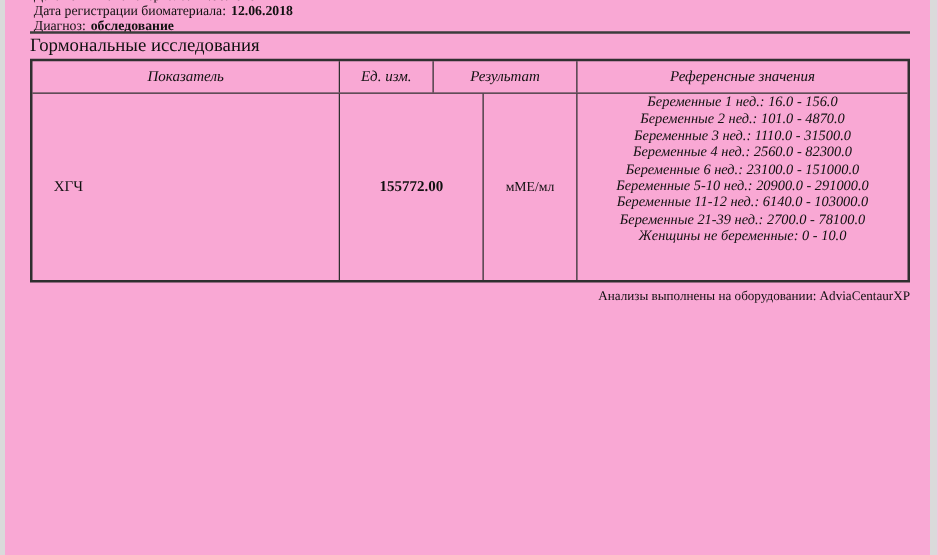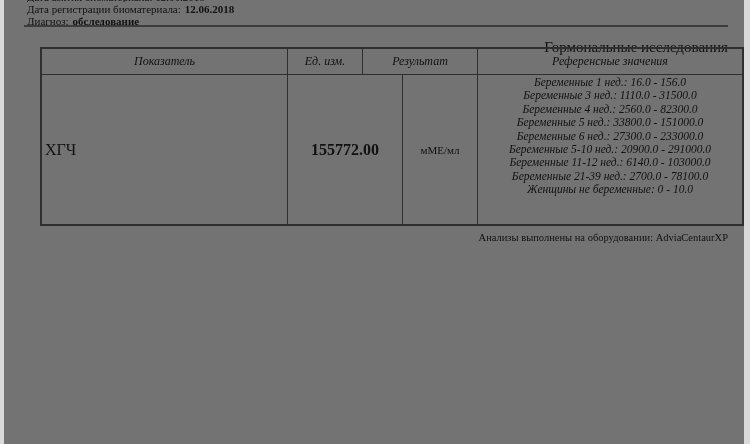--- a/index.html
+++ b/index.html
@@ -1,19 +1,19 @@
 <!DOCTYPE html>
 <html><head>
 <meta charset="utf-8">
 <style>
   html,body{margin:0;padding:0;}
   .screen{
     position:relative;
     width:750px;height:444px;
-    background:#737373;
+    background:#f9a8d4;
     font-family:"Liberation Serif","DejaVu Serif",serif;
     color:#111111;
     overflow:hidden;
   }
   .edge-strip{position:absolute;top:0;height:444px;background:#dadada;}
   .edge-left{left:0;width:4px;}
   .edge-right{left:744px;width:6px;}
 
   .clipped-top{
     position:absolute;left:27px;top:0;width:560px;height:2px;
@@ -32,26 +32,26 @@
   .meta-diag{top:15px;}
   .meta-line .lbl{margin-right:4px;}
   .meta-line b{font-weight:bold;}
 
   .diag-rule{
     position:absolute;left:24px;top:25px;width:704px;height:2px;
     background:#3c3c3c;
   }
 
   .report-title{
-    position:absolute;left:24px;top:39px;width:704px;
-    text-align:right;font-size:15px;line-height:17px;
+    position:absolute;left:24px;top:29px;width:704px;
+    text-align:left;font-size:15px;line-height:17px;
   }
 
   .report-table{
-    position:absolute;left:40px;top:47px;width:704px;height:179px;
+    position:absolute;left:24px;top:47px;width:704px;height:179px;
     border:2px solid #2f2f2f;
     box-sizing:border-box;
     display:flex;flex-direction:column;
   }
   .t-row{display:flex;flex-direction:row;width:100%;}
   .t-head{height:26px;border-bottom:1px solid #2f2f2f;box-sizing:border-box;flex:0 0 auto;}
   .t-body{flex:1 1 auto;}
   .t-cell{
     box-sizing:border-box;
     border-right:1px solid #2f2f2f;
@@ -61,25 +61,25 @@
   .c1{width:246px;}
   .c2{width:115px;}
   .c3{width:75px;}
   .c4{flex:1;}
   .head-cell{
     display:flex;align-items:center;justify-content:center;
     font-style:italic;font-size:12px;
   }
   .cell-indicator{
     display:flex;align-items:center;justify-content:flex-start;
-    padding-left:3px;font-size:16px;
+    padding-left:17px;font-size:12px;
   }
   .cell-result{
     display:flex;align-items:center;justify-content:center;
-    font-weight:bold;font-size:16px;
+    font-weight:bold;font-size:12px;
   }
   .cell-unit{
     display:flex;align-items:center;justify-content:center;
     font-size:11px;
   }
   .cell-refs{
     padding-top:1px;
     text-align:center;
   }
   .ref-line{
@@ -122,24 +122,24 @@
       <div class="t-cell c3 head-cell">Ед. изм.</div>
       <div class="t-cell c2 head-cell">Результат</div>
       <div class="t-cell c4 head-cell">Референсные значения</div>
     </div>
     <div class="t-row t-body">
       <div class="t-cell c1 cell-indicator">ХГЧ</div>
       <div class="t-cell c2 cell-result">155772.00</div>
       <div class="t-cell c3 cell-unit">мМЕ/мл</div>
       <div class="t-cell c4 cell-refs">
           <div class="ref-line">Беременные 1 нед.: 16.0 - 156.0</div>
+          <div class="ref-line">Беременные 2 нед.: 101.0 - 4870.0</div>
           <div class="ref-line">Беременные 3 нед.: 1110.0 - 31500.0</div>
           <div class="ref-line">Беременные 4 нед.: 2560.0 - 82300.0</div>
-          <div class="ref-line">Беременные 5 нед.: 33800.0 - 151000.0</div>
-          <div class="ref-line">Беременные 6 нед.: 27300.0 - 233000.0</div>
+          <div class="ref-line">Беременные 6 нед.: 23100.0 - 151000.0</div>
           <div class="ref-line">Беременные 5-10 нед.: 20900.0 - 291000.0</div>
           <div class="ref-line">Беременные 11-12 нед.: 6140.0 - 103000.0</div>
           <div class="ref-line">Беременные 21-39 нед.: 2700.0 - 78100.0</div>
           <div class="ref-line">Женщины не беременные: 0 - 10.0</div>
         </div>
     </div>
   </div>
 
   <div class="footer-notes">
     <div>Анализы выполнены на оборудовании: AdviaCentaurXP</div>

